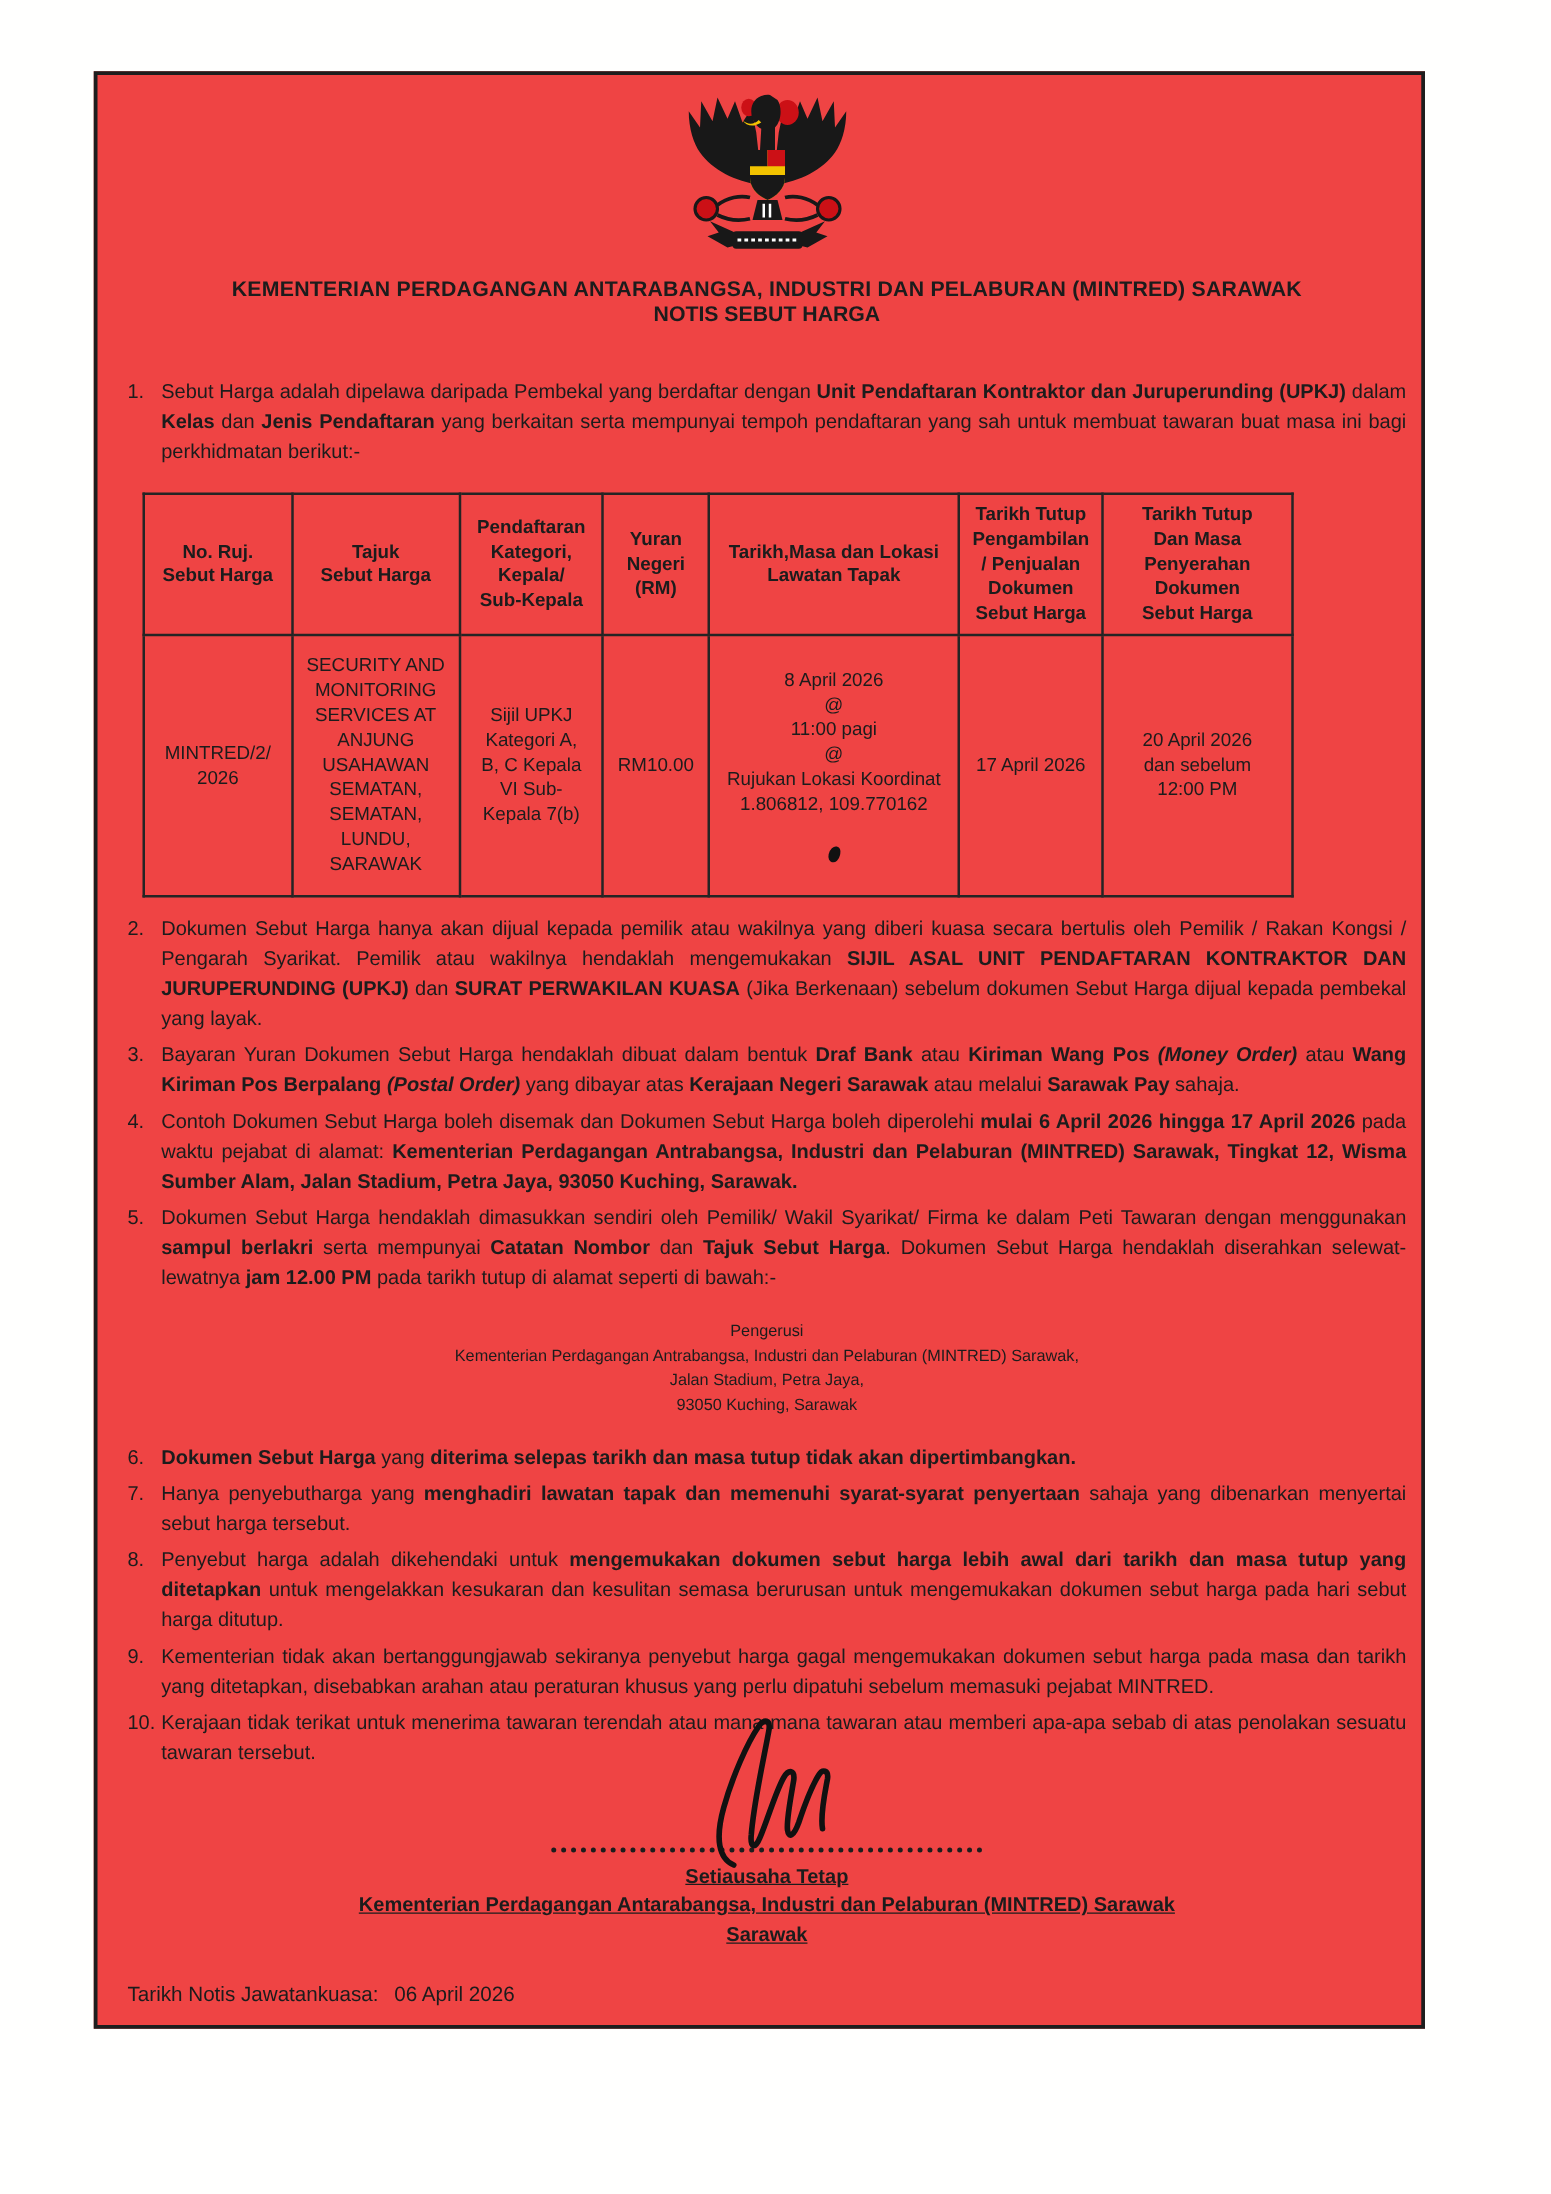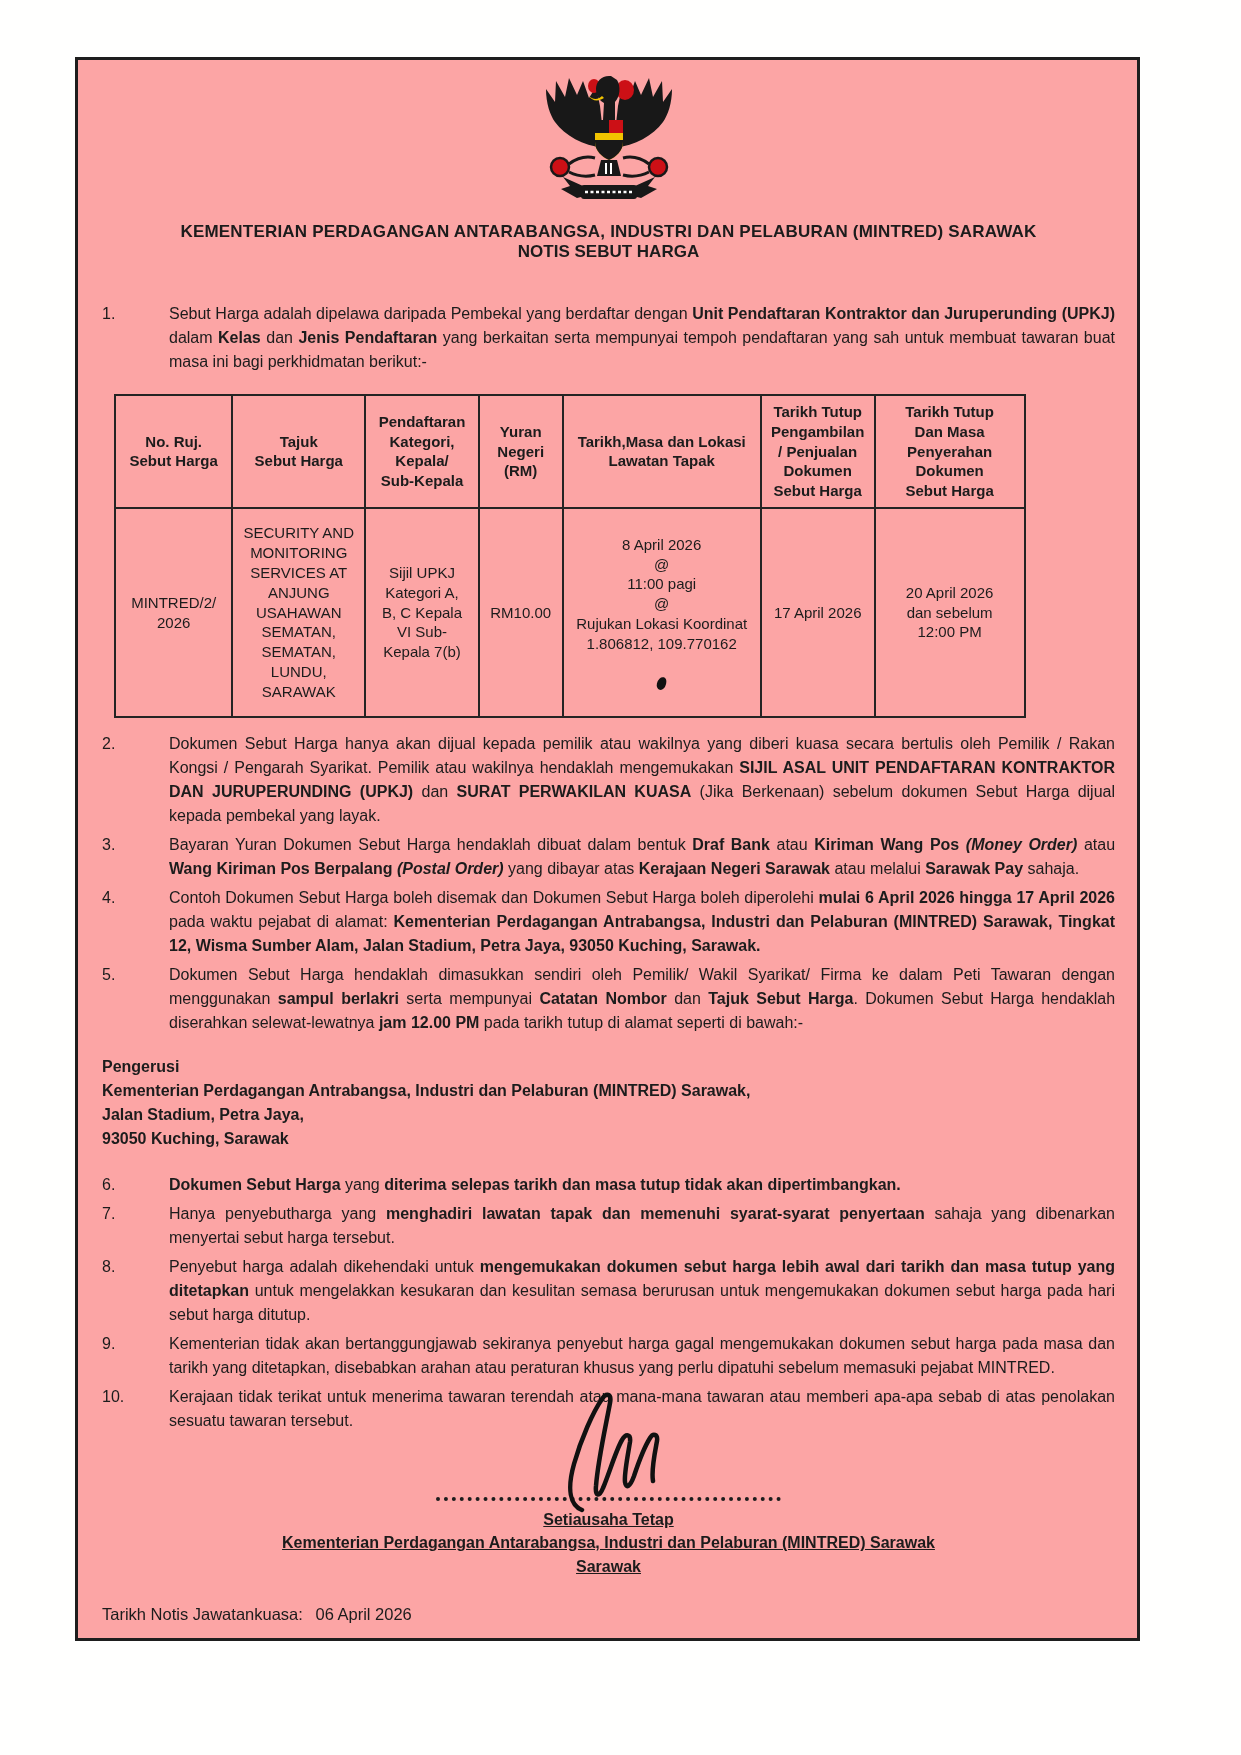--- a/index.html
+++ b/index.html
@@ -2,38 +2,38 @@
 <html><head>
 <meta charset="utf-8">
 <style>
   html,body { margin:0; padding:0; background:#ffffff; }
   .page {
     position:relative; width:1241px; height:1755px; background:#fffffe;
     font-family:"Liberation Sans", sans-serif; color:#1c1c1c; overflow:hidden;
   }
   .frame {
     position:absolute; left:75px; top:57px; width:1065px; box-sizing:border-box;
-    border:3px solid #1e1e1e; padding:10px 22px 60px 24px; background:#fca5a5;
+    border:3px solid #1e1e1e; padding:10px 12px 60px 24px; background:#ef4444;
   }
   .crest-wrap { display:flex; justify-content:center; margin-top:4px; }
   .title1 { text-align:center; font-weight:bold; font-size:17px; margin-top:16px; letter-spacing:.2px; }
   .title2 { text-align:center; font-weight:bold; font-size:17px; }
   .content { margin-top:40px; font-size:16px; line-height:1.5; }
   .item { display:flex; margin-bottom:5px; }
   .item .num { flex:0 0 27px; }
-  .item .body { flex:1; text-align:justify;margin-left:40px; }
+  .item .body { flex:1; text-align:justify; }
   .tender-table { border-collapse:collapse; table-layout:fixed; width:90%; margin:20px 0 14px 12px; }
   .tender-table th, .tender-table td {
     border:2.5px solid #242424; text-align:center; vertical-align:middle;
     padding:6px 4px; white-space:pre-line; font-size:15px; line-height:1.32;
   }
   .tender-table th { font-weight:bold; height:96px; }
   .tender-table td { height:178px; }
   .blot { width:9px; height:13px; background:#111; border-radius:60% 40% 55% 45%; margin:4px auto 0; transform:rotate(12deg); }
-  .address { font-weight:bold; font-size:16px; line-height:1.5; margin:20px 0 22px; }
+  .address { text-align:center; font-weight:normal; font-size:13px; line-height:1.5; margin:20px 0 22px; }
   .sig-block { position:relative; text-align:center; margin-top:0; }
   .sig-squiggle { display:block; margin:-46px auto -30px; position:relative; z-index:2; }
   .dotline { display:inline-block; width:345px; height:0; border-bottom:4px dotted #1d1d1d; }
   .sig-name, .sig-org, .sig-region { font-weight:bold; font-size:16px; line-height:1.45;text-decoration:underline; }
   .issue-date { position:absolute; left:24px; bottom:14px; font-size:16.5px; }
 </style>
 </head>
 <body>
 
 <div class="page">

